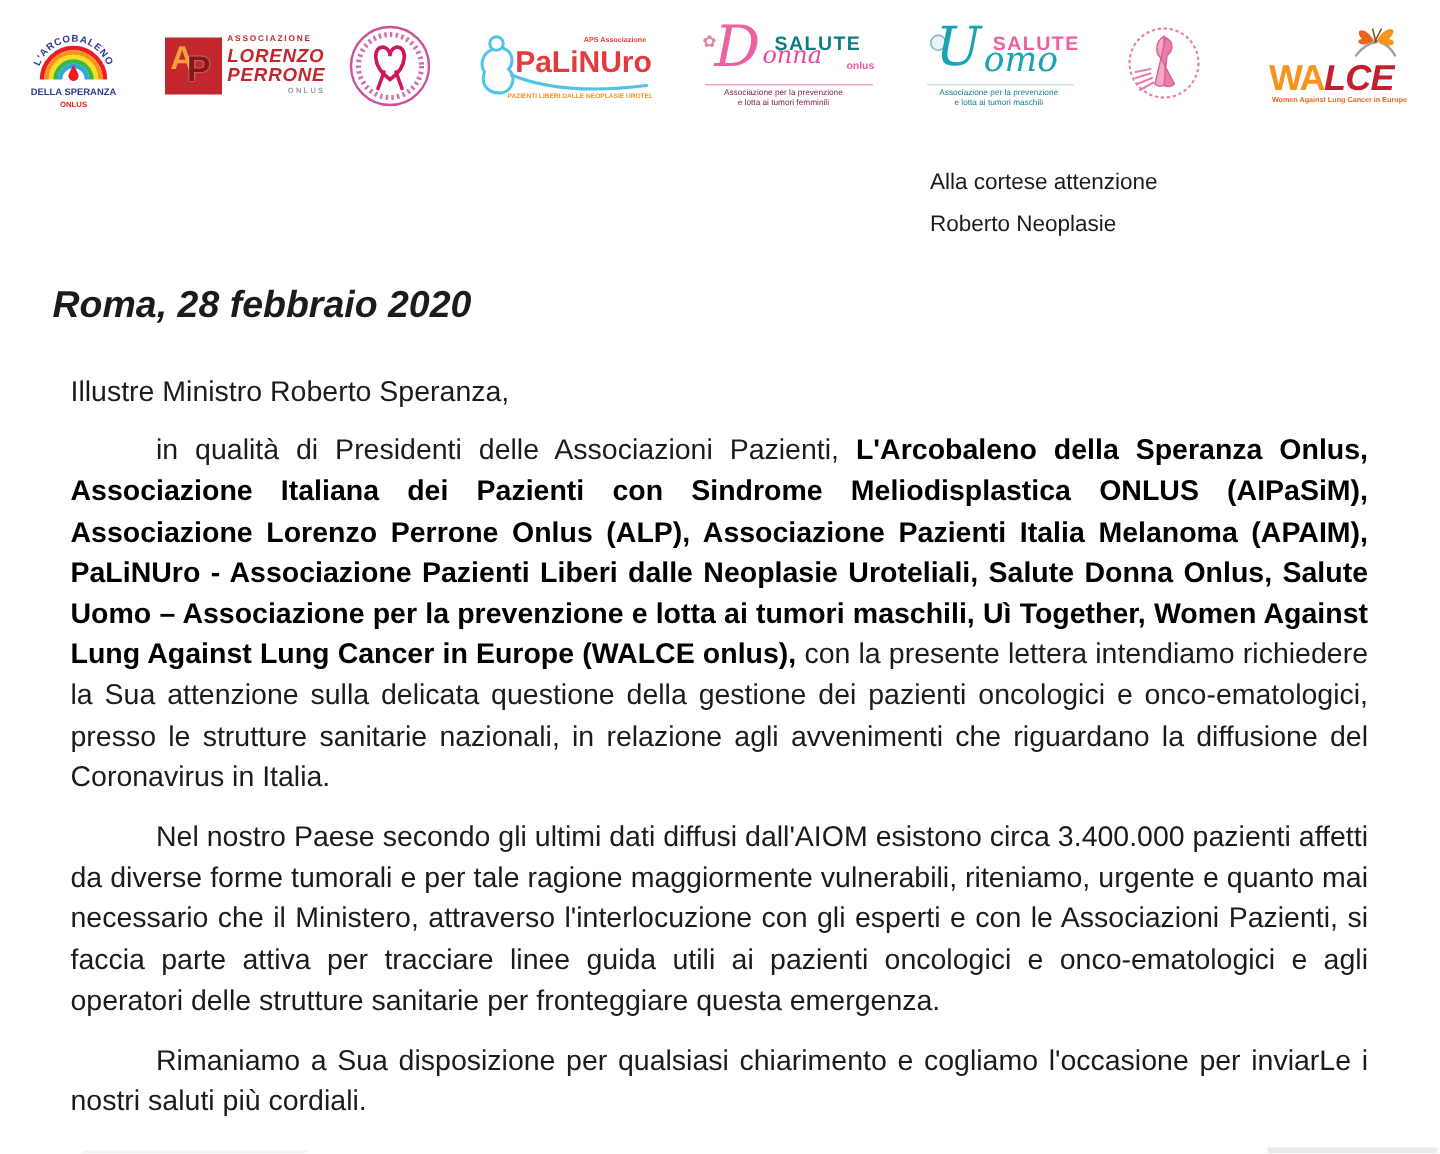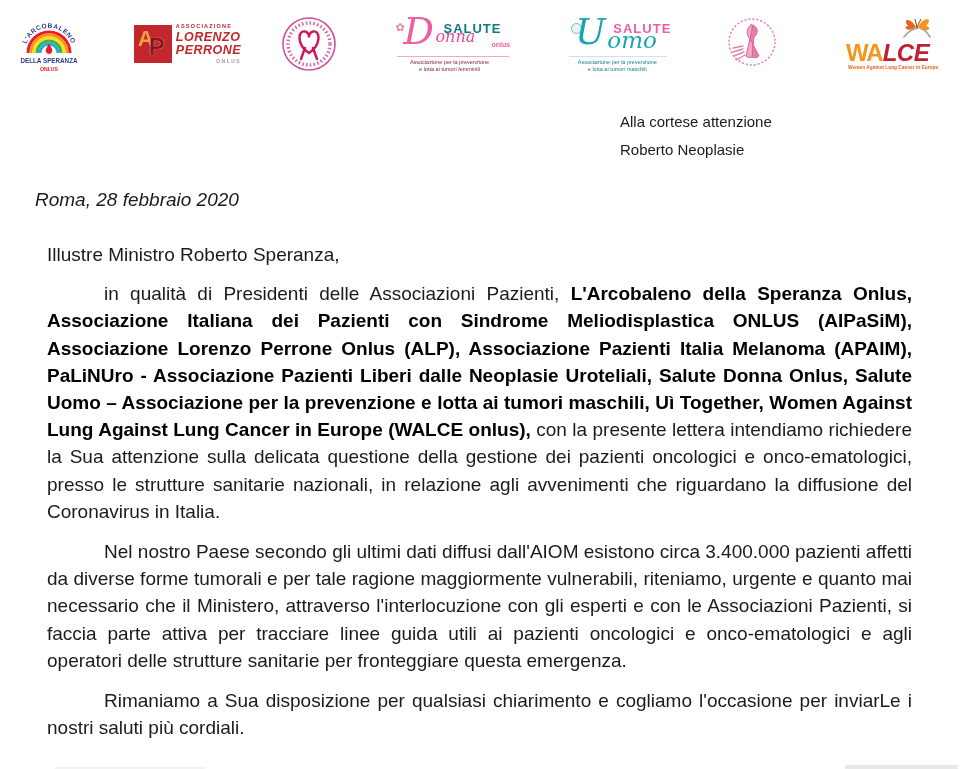--- a/index.html
+++ b/index.html
@@ -44,21 +44,21 @@
   .su .sub1,.su .sub2{position:absolute;left:0;right:0;text-align:center;font-size:5.5px;color:#1b7c8c;}
   .su .sub1{top:44px;} .su .sub2{top:51px;}
   
   .walce{position:relative;width:98px;height:58px;margin-left:17px;}
   .walce .wordrow{position:absolute;left:0;top:24px;white-space:nowrap;}
   .walce .wa{font-size:24px;font-weight:900;color:#f7941d;letter-spacing:-1px;}
   .walce .lce{font-size:24px;font-weight:900;font-style:italic;color:#c22032;letter-spacing:-.5px;}
   .walce .sub{position:absolute;left:2px;top:50px;font-size:4.8px;color:#e8641b;font-weight:bold;white-space:nowrap;}
   
   .recipient{margin:28px 36px 0 620px;font-size:15px;line-height:27.5px;}
-  .dateline{margin:26px 36px 0 35px;font-size:19px;font-style:italic;}
+  .dateline{margin:26px 36px 0 35px;font-size:25px;font-style:italic;font-weight:bold;}
   .bodytext{margin:30px 36px 0 35px;font-size:19px;line-height:27.2px;text-align:justify;}
   .bodytext p{margin:12px;}
   .bodytext p.para{margin-top:13px;text-indent:57px;}
   .bodytext p.first-para{margin-top:0;text-indent:57px;}
   .bodytext b{color:#000;}
   
   .artifact{position:absolute;background:#e9e9e9;}
 </style>
 </head>
 <body>
@@ -100,20 +100,32 @@
 
   <div class="logo">
     <svg width="58" height="58" viewBox="0 0 58 58">
       <circle cx="29" cy="29" r="26" fill="none" stroke="#c9539d" stroke-width="1.6"></circle>
       <circle cx="29" cy="29" r="21" fill="none" stroke="#c9539d" stroke-width="3.4" stroke-dasharray="1.6,2.2" opacity=".85"></circle>
       <path d="M29,38 C16,29 18,15 25,16.5 C27.8,17.2 29,20 29,22.5 C29,20 30.2,17.2 33,16.5 C40,15 42,29 29,38 Z" fill="none" stroke="#d4145a" stroke-width="2.4"></path>
       <path d="M25,33 L21,44 M33,33 L37,44" stroke="#d4145a" stroke-width="2.4" fill="none" stroke-linecap="round"></path>
     </svg>
   </div>
 
+  <div class="logo">
+    <svg width="120" height="56" viewBox="0 0 120 56">
+      <g stroke="#4fc3e8" stroke-width="2" fill="none" stroke-linecap="round">
+        <circle cx="16" cy="13" r="4.5"></circle>
+        <path d="M20,16 C27,18 28,26 24,30 C30,36 26,46 18,46 C10,46 5,40 8,32 C4,26 8,18 14,17"></path>
+        <path d="M26,34 Q60,48 116,41"></path>
+      </g>
+      <text x="95" y="12" text-anchor="middle" font-size="4.8" font-weight="bold" fill="#e23b3f">APS Associazione</text>
+      <text x="74" y="32" text-anchor="middle" font-size="20" font-weight="bold" fill="#e23b3f">PaLiNUro</text>
+      <text x="76" y="49" text-anchor="middle" font-size="4.4" font-weight="bold" fill="#f7941d">PAZIENTI LIBERI DALLE NEOPLASIE UROTELIALI</text>
+    </svg>
+  </div>
 
   <div class="logo sd">
     <span class="flower">✿</span>
     <span class="bigD script">D</span>
     <span class="salute">SALUTE</span>
     <span class="script-rest script">onna</span>
     <span class="onlus">onlus</span>
     <span class="rule"></span>
     <span class="sub1">Associazione per la prevenzione</span>
     <span class="sub2">e lotta ai tumori femminili</span>

